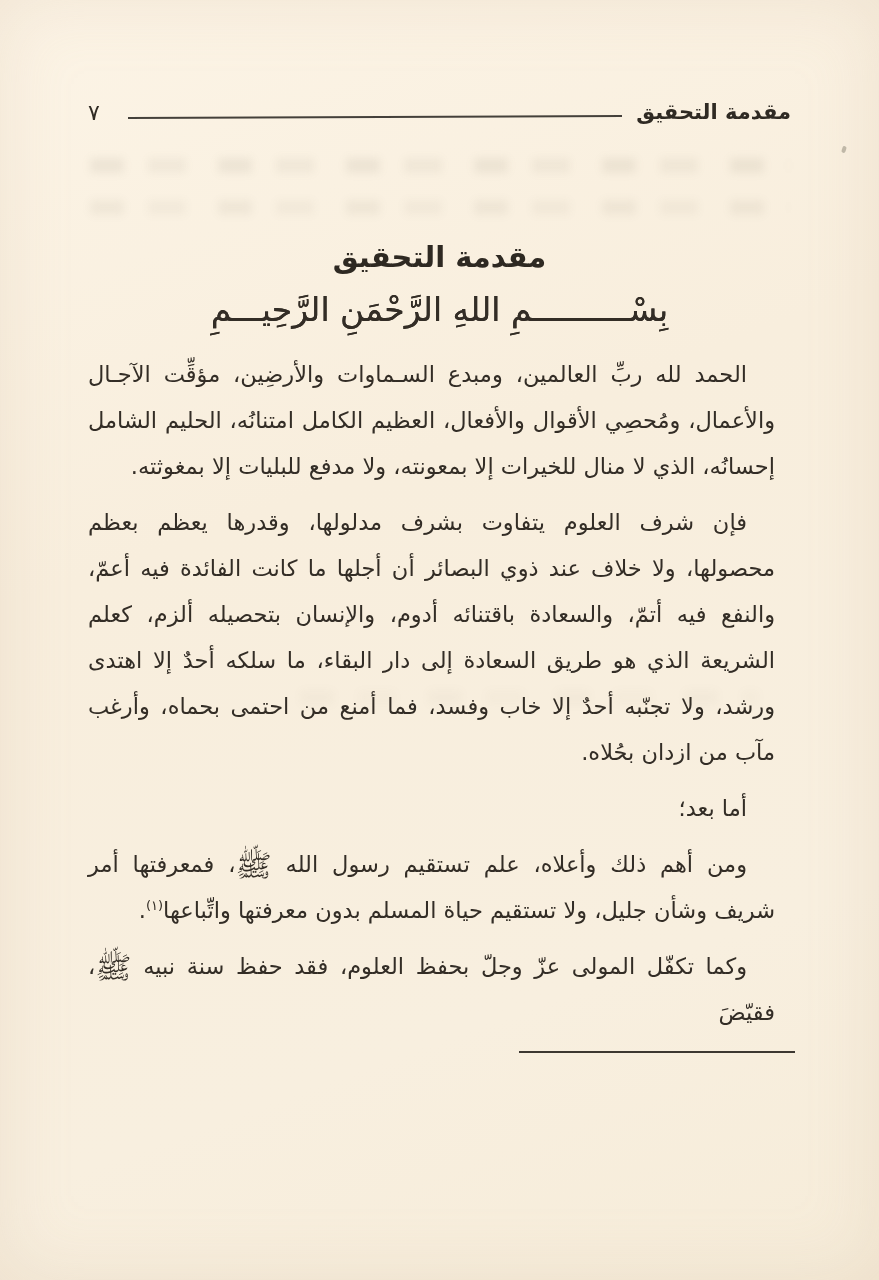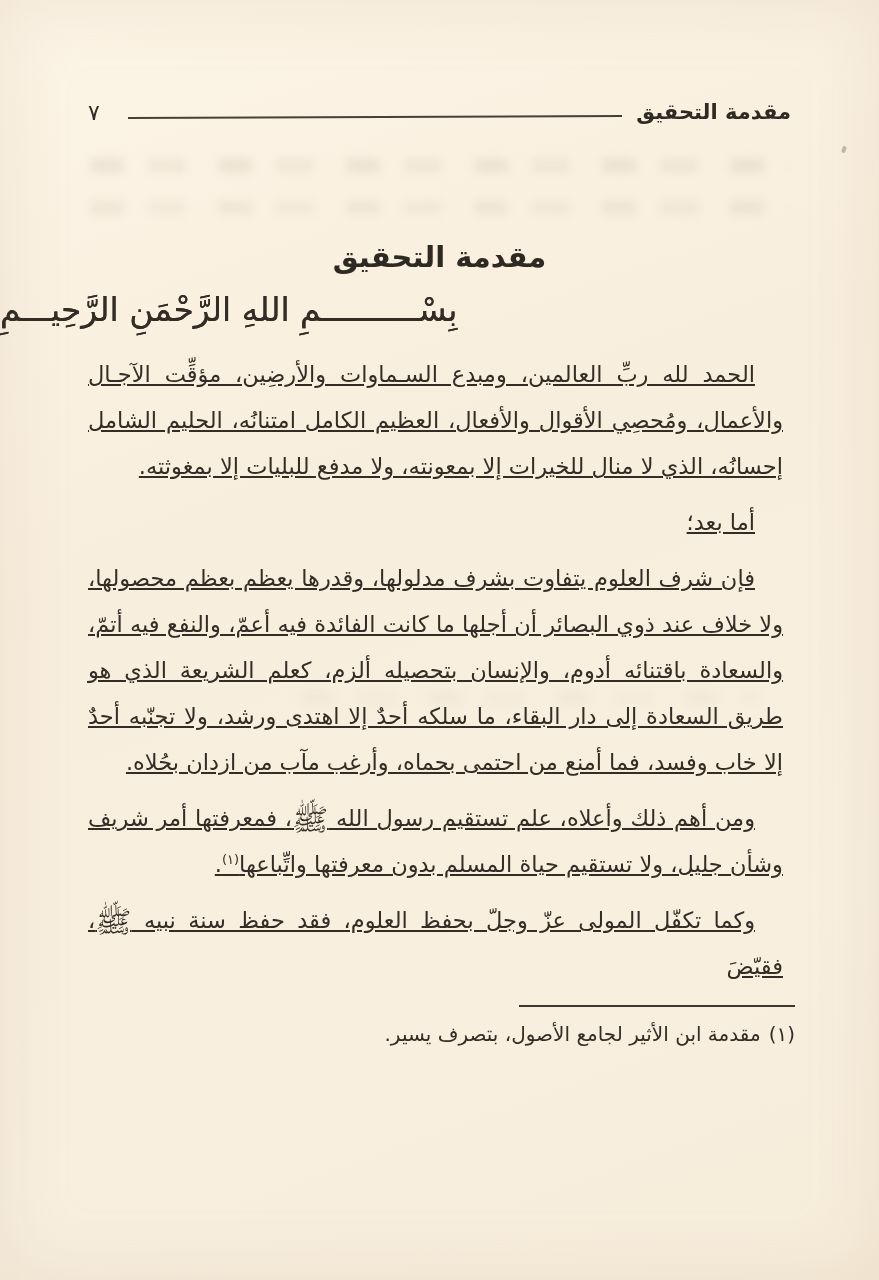--- a/index.html
+++ b/index.html
@@ -73,39 +73,38 @@
   .chapter-title {
     margin: 112px 0 0 0;
     text-align: center;
     font-size: 29px;
     font-weight: bold;
     color: #2e2922;
     letter-spacing: 0.5px;
   }
   .basmala {
     margin: 16px 0 7px 0;
-    text-align: left;
+    text-align: center;
     font-size: 33px;
     font-weight: normal;
     color: #332d26;
     text-shadow: 0 0 0.5px #332d26;
   }
   
   .body-text {
     margin: 22px 88px 0 88px;
     font-size: 22.5px;
     line-height: 46px;
     text-align: justify;
     text-justify: inter-word;
     color: #332d26;
   }
   .body-text p {
-    margin: 0 8px 10px 0;
+    margin: 0 16px 10px 0;
     text-indent: 28px;
-    text-decoration: underline;
   }
   .sallallahu {
     font-size: 30px;
     line-height: 0;
     vertical-align: -4px;
   }
   sup.fn-ref {
     font-size: 13px;
     vertical-align: super;
     line-height: 0;
@@ -144,24 +143,23 @@
   <div class="ghost ghost-2"></div>
   <div class="ghost ghost-3"></div>
   <div class="speck"></div>
 
   <h1 class="chapter-title">مقدمة التحقيق</h1>
 
   <div class="basmala">بِسْــــــــــمِ اللهِ الرَّحْمَنِ الرَّحِيـــمِ</div>
 
   <main class="body-text">
     <p>الحمد لله ربِّ العالمين، ومبدع السـماوات والأرضِين، مؤقِّت الآجـال والأعمال، ومُحصِي الأقوال والأفعال، العظيم الكامل امتنانُه، الحليم الشامل إحسانُه، الذي لا منال للخيرات إلا بمعونته، ولا مدفع للبليات إلا بمغوثته.</p>
+    <p>فإن شرف العلوم يتفاوت بشرف مدلولها، وقدرها يعظم بعظم محصولها، ولا خلاف عند ذوي البصائر أن أجلها ما كانت الفائدة فيه أعمّ، والنفع فيه أتمّ، والسعادة باقتنائه أدوم، والإنسان بتحصيله ألزم، كعلم الشريعة الذي هو طريق السعادة إلى دار البقاء، ما سلكه أحدٌ إلا اهتدى ورشد، ولا تجنّبه أحدٌ إلا خاب وفسد، فما أمنع من احتمى بحماه، وأرغب مآب من ازدان بحُلاه.</p>
     <p>أما بعد؛</p>
-    <p>فإن شرف العلوم يتفاوت بشرف مدلولها، وقدرها يعظم بعظم محصولها، ولا خلاف عند ذوي البصائر أن أجلها ما كانت الفائدة فيه أعمّ، والنفع فيه أتمّ، والسعادة باقتنائه أدوم، والإنسان بتحصيله ألزم، كعلم الشريعة الذي هو طريق السعادة إلى دار البقاء، ما سلكه أحدٌ إلا اهتدى ورشد، ولا تجنّبه أحدٌ إلا خاب وفسد، فما أمنع من احتمى بحماه، وأرغب مآب من ازدان بحُلاه.</p>
     <p><span>ومن أهم ذلك وأعلاه، علم تستقيم رسول الله </span><span class="sallallahu">ﷺ</span><span>، فمعرفتها أمر شريف وشأن جليل، ولا تستقيم حياة المسلم بدون معرفتها واتِّباعها</span><sup class="fn-ref">(١)</sup><span>.</span></p>
     <p><span>وكما تكفّل المولى عزّ وجلّ بحفظ العلوم، فقد حفظ سنة نبيه </span><span class="sallallahu">ﷺ</span><span>، فقيّضَ</span></p>
   </main>
 
   <footer class="footnote-area">
     <div class="fn-rule"></div>
-    <p class="footnote"><span class="fn-marker">(١)</span><span>مقدمة ابن الأثير لجامع الأصول، بتصرف يسير.</span></p>
   </footer>
 
 </div>
 
 </body></html>

